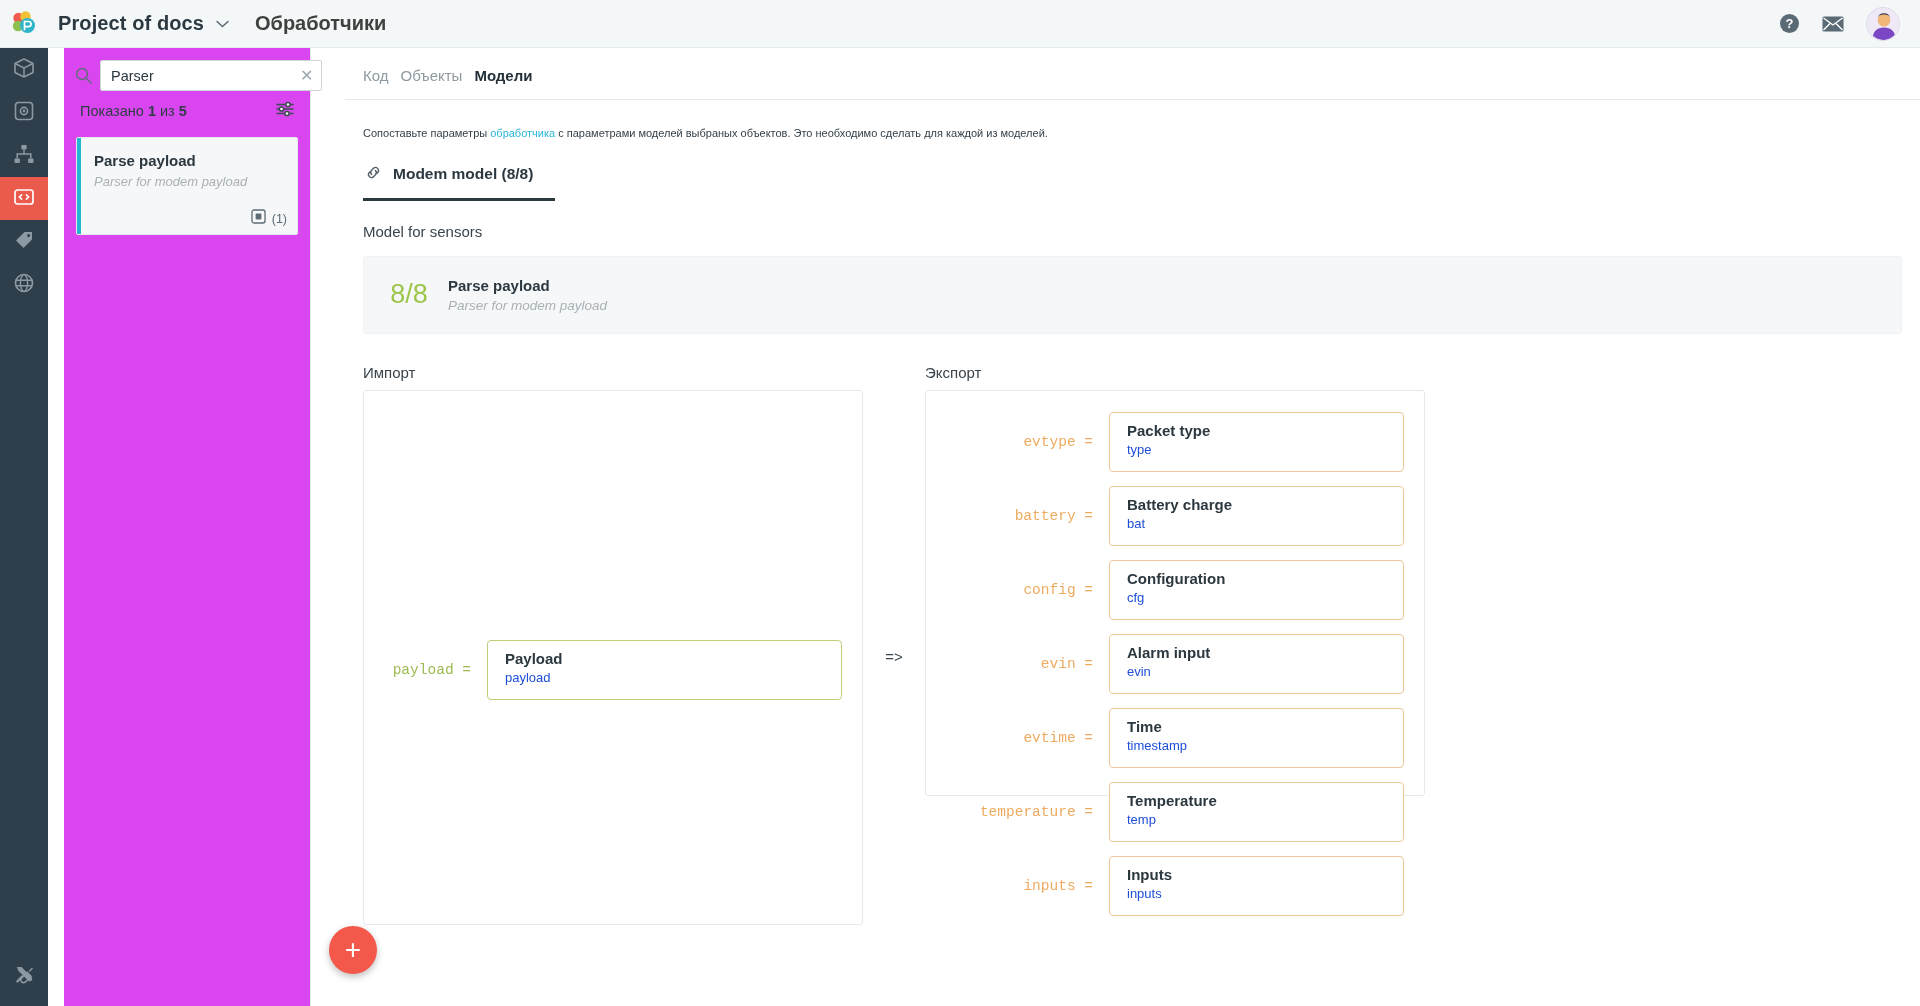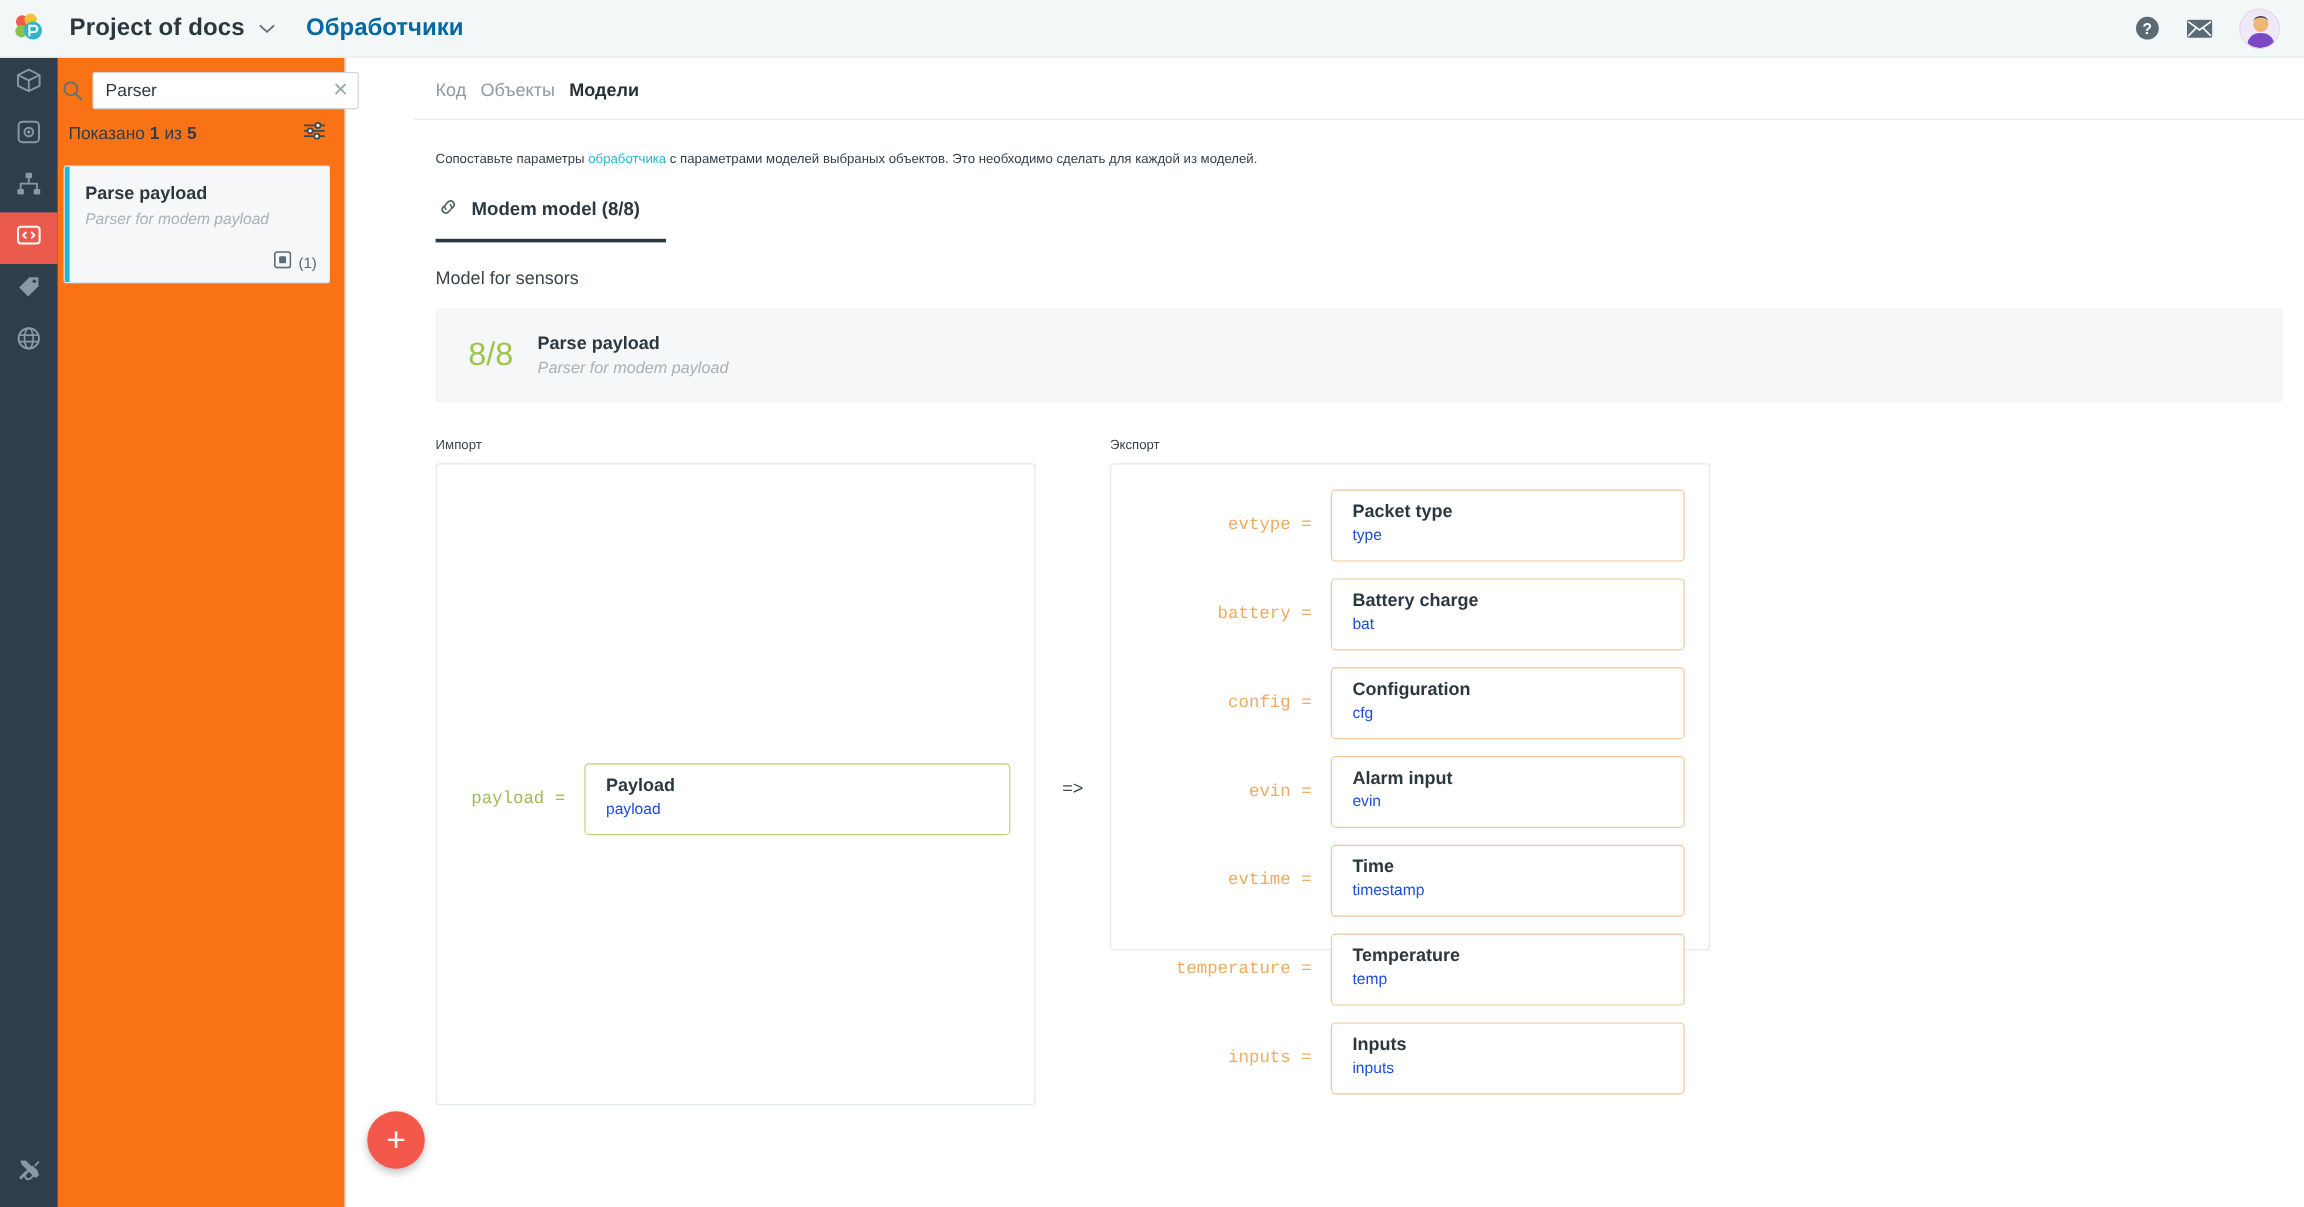--- a/index.html
+++ b/index.html
@@ -25,21 +25,21 @@
   }
   .logo svg { display: block; }
   .proj-name {
     font-size: 20px; font-weight: bold; color: #2c3840;
     margin-left: 10px; letter-spacing: 0.1px;
   }
   .proj-caret {
     margin-left: 12px; color: #5b6b76; font-size: 13px; line-height: 1;
   }
   .section-title {
-    font-size: 20px; font-weight: bold; color: #0369a1; margin-left: 26px;
+    font-size: 20px; font-weight: bold; color: #404040; margin-left: 26px;
   }
   .topbar-right {
     margin-left: auto; display: flex; align-items: center; gap: 22px;
     padding-right: 20px;
   }
   .icon-btn { display: flex; align-items: center; justify-content: center; cursor: pointer; }
   .avatar {
     width: 34px; height: 34px; border-radius: 50%;
     background: #ede7f6; overflow: hidden; position: relative;
     border: 1px solid #e0dae9;
@@ -52,22 +52,22 @@
   }
   .rail-item {
     width: 48px; height: 43px; display: flex; align-items: center; justify-content: center;
     cursor: pointer;
   }
   .rail-item.active { background: #eb5b4d; }
   .rail-bottom { position: absolute; bottom: 8px; left: 0; width: 48px; }
 
   
   .leftpanel {
-    position: absolute; top: 48px; left: 41px; width: 247px; height: 958px;
-    background: #f97316; border-right: 1px solid #e3e8ea; z-index: 3;
+    position: absolute; top: 48px; left: 64px; width: 247px; height: 958px;
+    background: #d946ef; border-right: 1px solid #e3e8ea; z-index: 3;
   }
   .search-row {
     display: flex; align-items: center; padding: 12px 14px 0 10px; gap: 8px;
   }
   .search-icon { flex: 0 0 18px; display: flex; align-items: center; justify-content: center; }
   .search-box {
     flex: 1; height: 31px; border: 1px solid #cfd6da; border-radius: 2px;
     display: flex; align-items: center; padding: 0 6px 0 10px; background: #fff;
   }
   .search-box input {
@@ -150,21 +150,21 @@
     padding-left: 6px;
   }
   .summary-texts { display: flex; flex-direction: column; gap: 4px; }
   .summary-title { font-size: 15px; font-weight: bold; color: #2c3840; }
   .summary-sub { font-size: 13.5px; font-style: italic; color: #a8b1b6; }
 
   
   .mapwrap {
     display: flex; margin: 30px 0 0 18px; align-items: flex-start;
   }
-  .mapcol-label { font-size: 11px; color: #39444c; margin-bottom: 9px; }
+  .mapcol-label { font-size: 15px; color: #39444c; margin-bottom: 9px; }
 
   .panel {
     border: 1px solid #e4e9eb; border-radius: 3px; background: #fff;
   }
   .import-panel { width: 500px; height: 535px; position: relative; }
   .import-row {
     position: absolute; left: 0; right: 0; top: 242px;
     display: flex; align-items: center;
   }
   .arrow-col {

